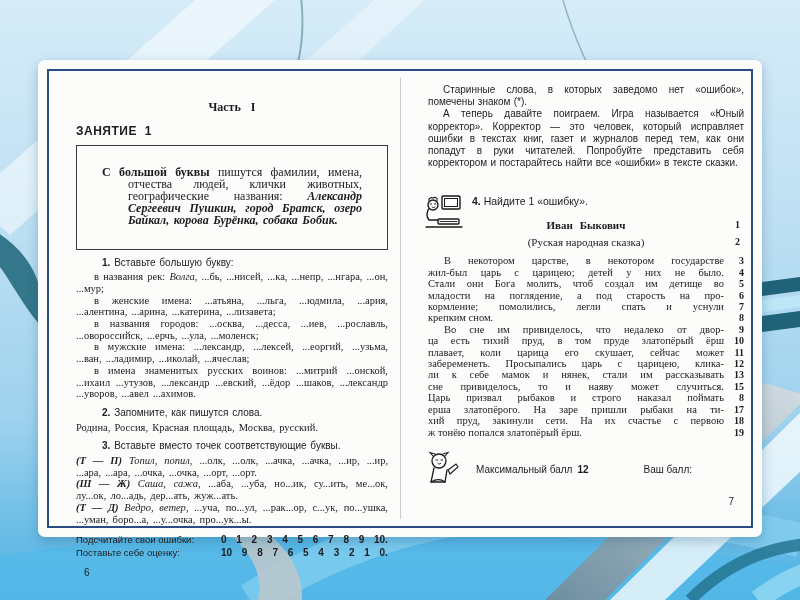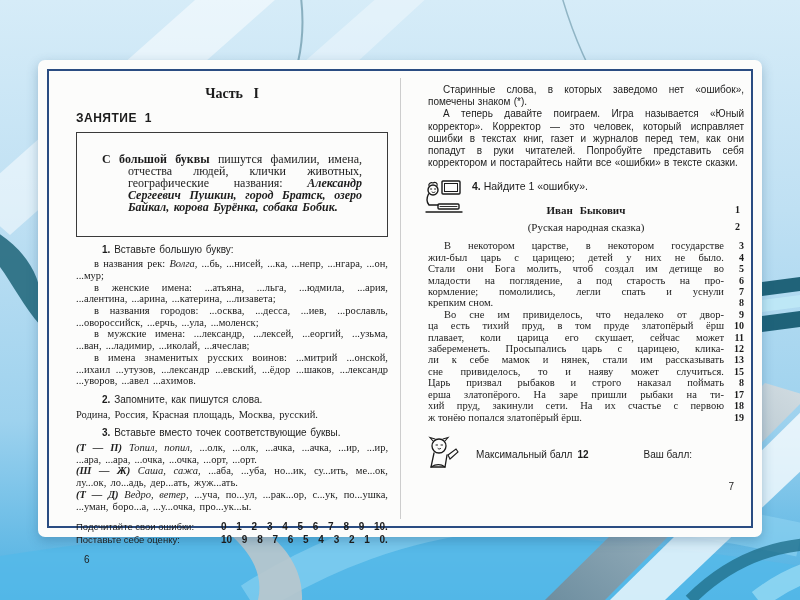--- a/index.html
+++ b/index.html
@@ -10,21 +10,21 @@
   .panel{position:absolute;left:38px;top:60px;width:724px;height:477px;
     background:#fcfcfb;border-radius:7px;box-shadow:0 4px 12px rgba(30,80,120,.3);}
   .panel-border{position:absolute;left:9px;top:9px;right:9px;bottom:9px;
     border:2px solid #2a4c82;}
   .pages{position:absolute;left:12px;top:12px;right:12px;bottom:12px;display:flex;}
   .page-divider{position:absolute;left:50%;top:6px;bottom:6px;width:1px;background:#cdcdcd;}
   .page{width:50%;box-sizing:border-box;position:relative;}
   .page-left{padding:10px 12px 0 26px;}
   .page-right{padding:12px 6px 0 28px;}
 
-  .part-title{text-align:center;font-weight:bold;font-size:14px;word-spacing:7px;margin-top:4px;}
+  .part-title{text-align:center;font-weight:bold;font-size:12px;word-spacing:7px;margin-top:18px;}
   .lesson-title{font-family:"Liberation Sans",sans-serif;font-weight:bold;font-size:12px;
     letter-spacing:.5px;margin-top:9px;word-spacing:4px;}
   .rule-box{border:1.2px solid #3a3a3a;margin-top:7px;padding:5px 9px 6px 9px;}
   .rule-box p{margin:16px;font-size:12px;line-height:11.9px;text-align:justify;
     padding-left:26px;text-indent:-26px;word-spacing:1.5px;}
 
   .blk{font-size:10.5px;line-height:11.7px;margin:0;word-spacing:1.5px;}
   .blk.task{font-family:"Liberation Sans",sans-serif;font-size:10px;text-indent:26px;
     margin:7px 0 3px 0;word-spacing:1px;}
   .blk.para{text-align:justify;text-indent:18px;}
@@ -37,21 +37,21 @@
   .score-row{display:flex;align-items:baseline;margin-top:2px;}
   .score-label{font-family:"Liberation Sans",sans-serif;font-size:9.5px;width:145px;flex:none;}
   .score-nums{flex:1;display:flex;justify-content:space-between;
     font-family:"Liberation Sans",sans-serif;font-weight:bold;font-size:10px;}
   .pagenum{font-family:"Liberation Sans",sans-serif;font-size:10px;margin-top:9px;}
   .pagenum.left{margin-left:8px;}
   .pagenum.right{text-align:right;margin-right:10px;margin-top:6px;}
 
   .intro p{margin:0;font-family:"Liberation Sans",sans-serif;font-size:10px;
     line-height:12.2px;text-align:justify;text-indent:15px;word-spacing:.5px;}
-  .task-block{position:relative;margin-top:9px;height:24px;}
+  .task-block{position:relative;margin-top:24px;height:24px;}
   .task-icon{position:absolute;left:-4px;top:0;}
   .task-heading{font-family:"Liberation Sans",sans-serif;font-size:10.5px;margin-left:44px;padding-top:2px;}
   .title-row{position:relative;text-align:center;font-size:11px;margin-top:2px;}
   .title-row .t{font-weight:bold;word-spacing:4px;}
   .title-row.sub{margin-top:5px;font-weight:normal;}
   .title-row .num{position:absolute;right:4px;font-weight:bold;font-size:10px;}
 
   .story{margin-top:7px;}
   .story-line{display:flex;font-size:10.5px;line-height:11.4px;}
   .story-line .txt{flex:1;text-align:justify;text-align-last:justify;}

